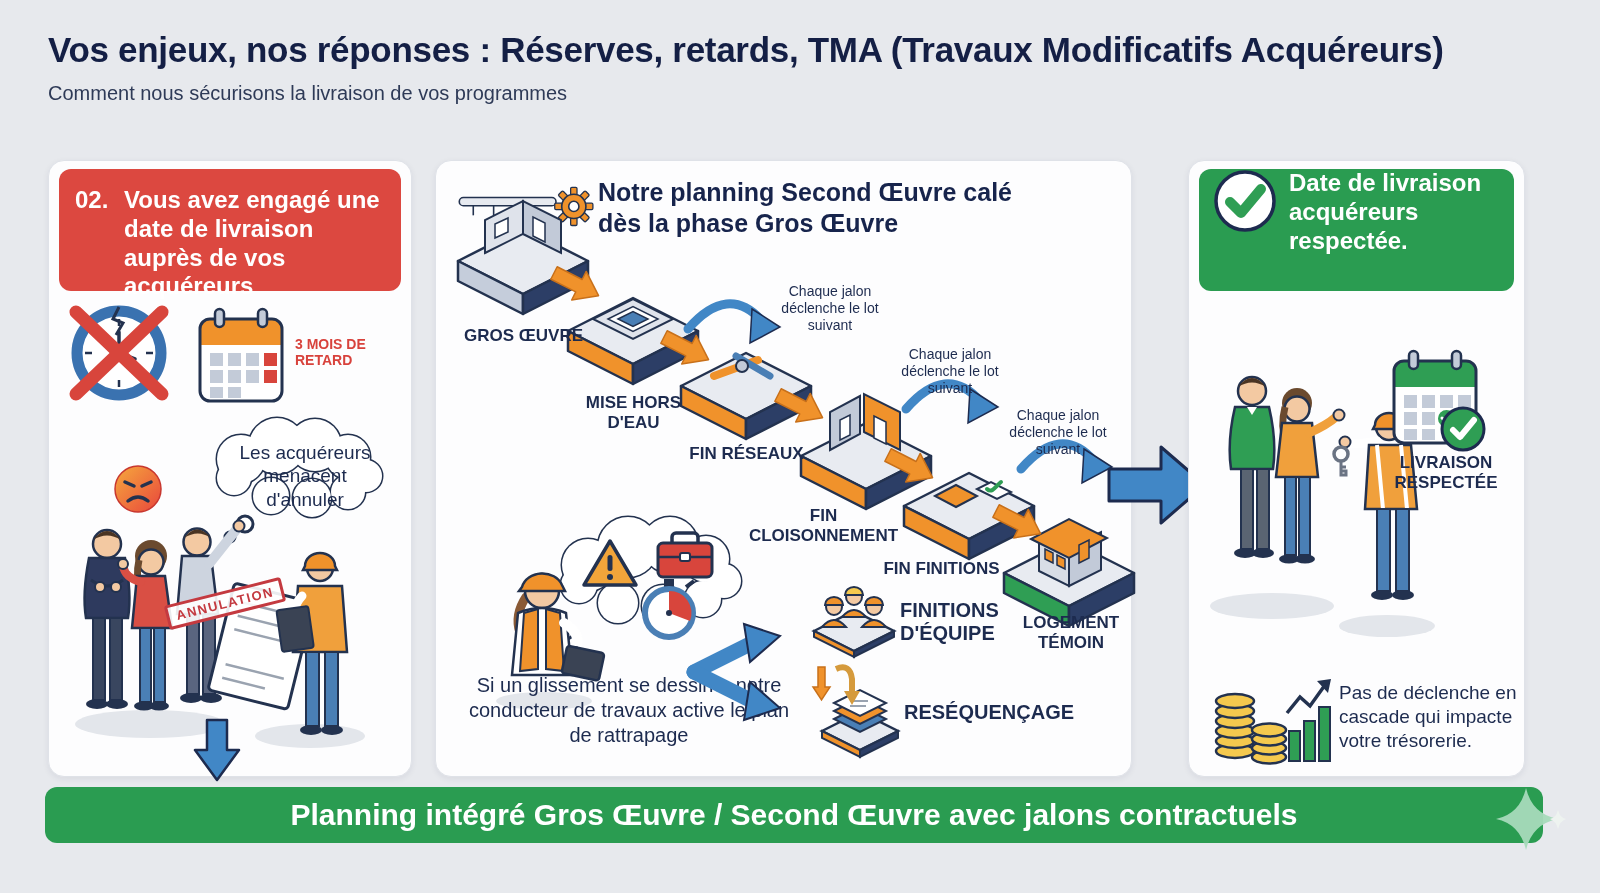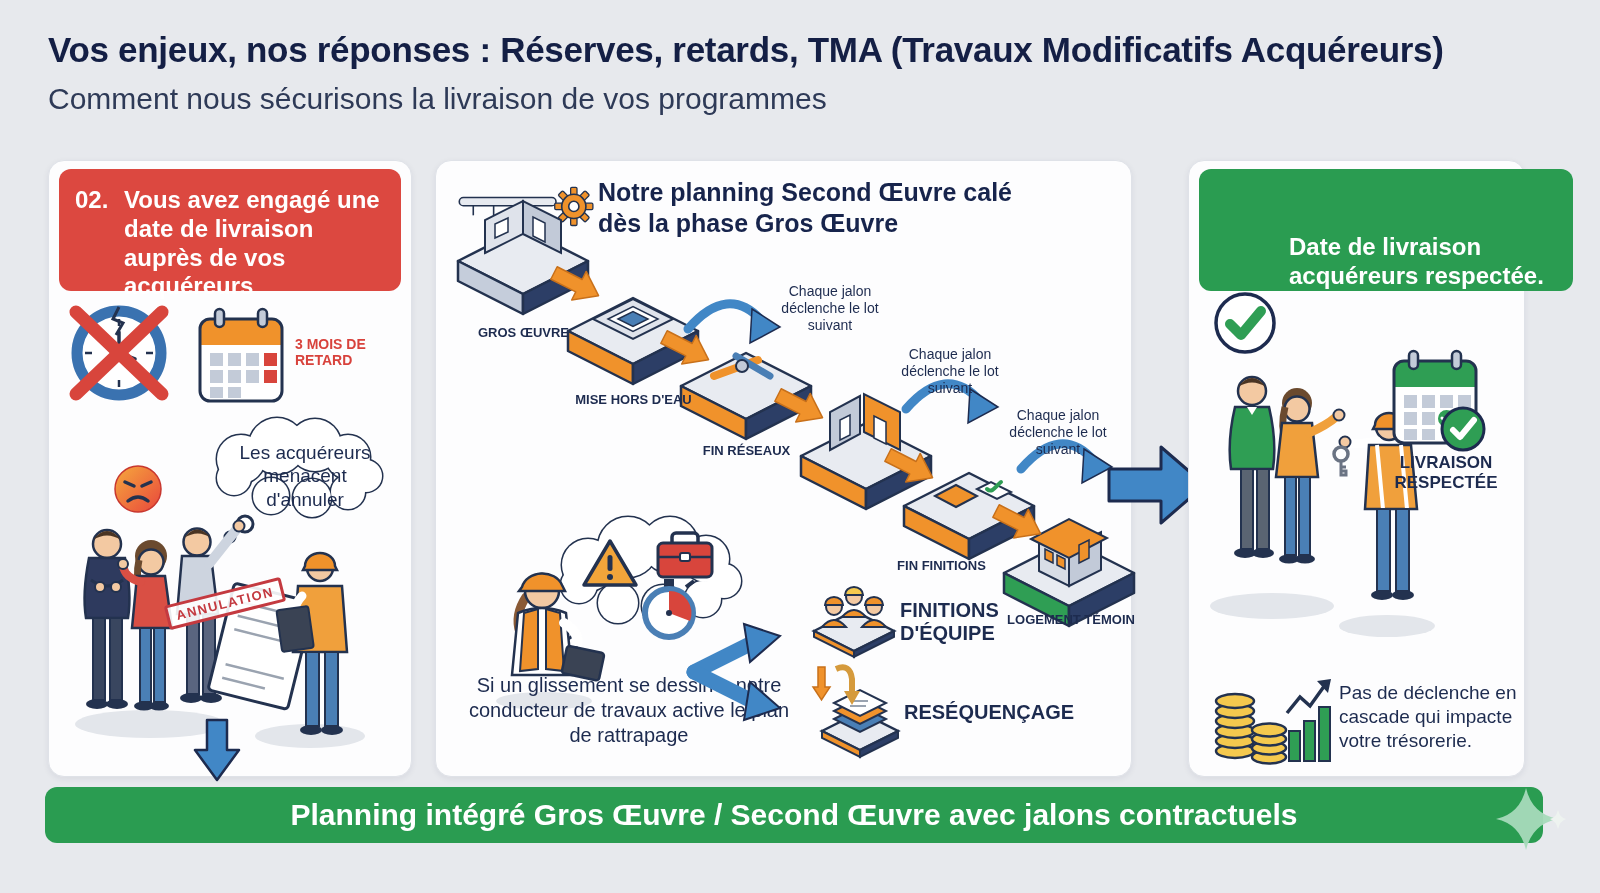--- a/index.html
+++ b/index.html
@@ -1,19 +1,19 @@
 <!DOCTYPE html>
 <html><head>
 <meta charset="utf-8">
 <style>
   html,body{margin:0;padding:0;}
   body{background:#dfe2e7;font-family:"Liberation Sans",sans-serif;}
   #stage{position:relative;width:1600px;height:893px;background:#e7e9ed;overflow:hidden;}
   #page-title{position:absolute;left:48px;top:30px;width:1510px;font-size:35px;font-weight:bold;color:#141f45;letter-spacing:-.3px;}
-  #page-subtitle{position:absolute;left:48px;top:82px;width:1200px;font-size:30px;font-weight:400;color:#2e3a57;}
+  #page-subtitle{position:absolute;left:48px;top:82px;width:1200px;font-size:20px;font-weight:400;color:#2e3a57;}
   .panel{position:absolute;top:160px;height:615px;background:#fdfdfe;border:1px solid #dfe2e8;border-radius:16px;box-shadow:0 2px 6px rgba(25,35,70,.07);}
   #left-panel{left:48px;width:362px;}
   #middle-panel{left:435px;width:695px;}
   #right-panel{left:1188px;width:335px;}
   .panel *{position:absolute;}
   
   .red-header{left:10px;top:8px;width:342px;height:122px;background:#dc4840;border-radius:12px;display:flex;gap:9px;padding:17px 12px 0 16px;box-sizing:border-box;}
   .red-header .num{position:static;flex:0 0 40px;font-size:24px;font-weight:bold;color:#fff;}
   .red-header .txt{position:static;font-size:24px;font-weight:bold;color:#fff;line-height:1.2;}
   #clock-wrap{left:16px;top:136px;width:108px;height:108px;}
@@ -22,41 +22,41 @@
   #emoji-wrap{left:64px;top:303px;width:50px;height:50px;}
   #bubble1-wrap{left:156px;top:256px;width:200px;height:132px;}
   #bubble1-text{left:174px;top:278px;width:164px;height:74px;display:flex;align-items:center;justify-content:center;text-align:center;font-size:19px;line-height:1.22;color:#1d2b4f;}
   #people-left-wrap{left:6px;top:295px;width:348px;height:315px;}
   #stamp{left:116px;top:430px;transform:rotate(-14deg);border:3px solid #c43a40;color:#c43a40;background:rgba(255,255,255,.9);font-size:13px;font-weight:bold;letter-spacing:1.5px;padding:2px 7px;border-radius:3px;}
   #down-arrow-wrap{position:absolute;left:193px;top:718px;width:48px;height:64px;}
   
   #gear-wrap{left:22px;top:16px;width:140px;height:62px;}
   #mid-title{left:162px;top:16px;width:420px;font-size:25px;font-weight:bold;color:#17244c;line-height:1.25;}
   #staircase{left:0;top:0;width:695px;height:615px;overflow:visible;}
-  .step-label{font-size:13px;font-weight:bold;color:#1d2b4f;text-align:center;line-height:1.15;}
+  .step-label{font-size:17px;font-weight:bold;color:#1d2b4f;text-align:center;line-height:1.15;}
   #step-label-0{left:20px;top:165px;width:135px;}
   #step-label-1{left:130px;top:232px;width:135px;}
   #step-label-2{left:243px;top:283px;width:135px;}
   #step-label-3{left:300px;top:345px;width:175px;}
   #step-label-4{left:438px;top:398px;width:135px;}
   #step-label-5{left:565px;top:452px;width:140px;}
   .milestone-note{font-size:14px;color:#1d2b4f;text-align:center;line-height:1.22;width:128px;}
   #note-1{left:330px;top:122px;}
   #note-2{left:450px;top:185px;}
   #note-3{left:558px;top:246px;}
   #worker2-wrap{left:42px;top:390px;width:140px;height:160px;}
   #bubble2-wrap{left:112px;top:352px;width:210px;height:150px;}
   #recovery-text{left:28px;top:512px;width:330px;font-size:20px;color:#1d2b4f;text-align:center;line-height:1.25;}
   #split-arrow-wrap{left:252px;top:455px;width:118px;height:112px;}
   #team-icon-wrap{left:372px;top:408px;width:92px;height:88px;}
   #action1-label{left:464px;top:438px;width:140px;font-size:20px;font-weight:bold;color:#1d2b4f;line-height:1.15;}
   #reseq-icon-wrap{left:372px;top:500px;width:95px;height:100px;}
   #action2-label{left:468px;top:540px;width:200px;font-size:20px;font-weight:bold;color:#1d2b4f;}
   
-  .green-header{left:10px;top:8px;width:374px;height:122px;background:#2a9c51;border-radius:12px;display:flex;align-items:flex-end;gap:12px;padding:0 2px 0 14px;box-sizing:border-box;}
+  .green-header{left:10px;top:8px;width:315px;height:122px;background:#2a9c51;border-radius:12px;display:flex;align-items:flex-start;gap:12px;padding:0 2px 0 14px;box-sizing:border-box;}
   .green-header .chk{position:static;flex:0 0 64px;}
   .green-header .txt{position:static;font-size:24px;font-weight:bold;color:#fff;line-height:1.2;}
   #people-right-wrap{left:8px;top:180px;width:245px;height:305px;}
   #cal-green-wrap{left:202px;top:188px;width:96px;height:104px;}
   #cal-green-label{left:192px;top:292px;width:130px;font-size:17px;font-weight:bold;color:#1d2b4f;text-align:center;line-height:1.2;}
   #coins-wrap{left:18px;top:512px;width:125px;height:98px;}
   #treasury-note{left:150px;top:520px;width:178px;font-size:19px;color:#1d2b4f;line-height:1.25;}
   
   #big-arrow-wrap{position:absolute;left:1107px;top:444px;width:100px;height:82px;}
   #banner{position:absolute;left:45px;top:787px;width:1498px;height:56px;background:#2a9c51;border-radius:12px;display:flex;align-items:center;justify-content:center;}
@@ -359,20 +359,21 @@
       <g fill="#4187c6" stroke="#1d2b4f" stroke-width="1.5">
         <polygon points="316,148 344,166 314,182"></polygon>
         <polygon points="534,228 562,246 532,262"></polygon>
         <polygon points="648,288 676,306 646,322"></polygon>
       </g>
     </svg>
 
     <div id="step-label-0" class="step-label">GROS ŒUVRE</div>
     <div id="step-label-1" class="step-label">MISE HORS D'EAU</div>
     <div id="step-label-2" class="step-label">FIN RÉSEAUX</div>
+    <div id="step-label-3" class="step-label">FIN CLOISONNEMENT</div>
     <div id="step-label-4" class="step-label">FIN FINITIONS</div>
     <div id="step-label-5" class="step-label">LOGEMENT TÉMOIN</div>
 
     <div id="note-1" class="milestone-note">Chaque jalon déclenche le lot suivant</div>
     <div id="note-2" class="milestone-note">Chaque jalon déclenche le lot suivant</div>
     <div id="note-3" class="milestone-note">Chaque jalon déclenche le lot suivant</div>
 
     <div id="bubble2-wrap">
       <svg width="210" height="150" viewBox="0 0 210 150">
         <g fill="#fff" stroke="#23324f" stroke-width="3">

